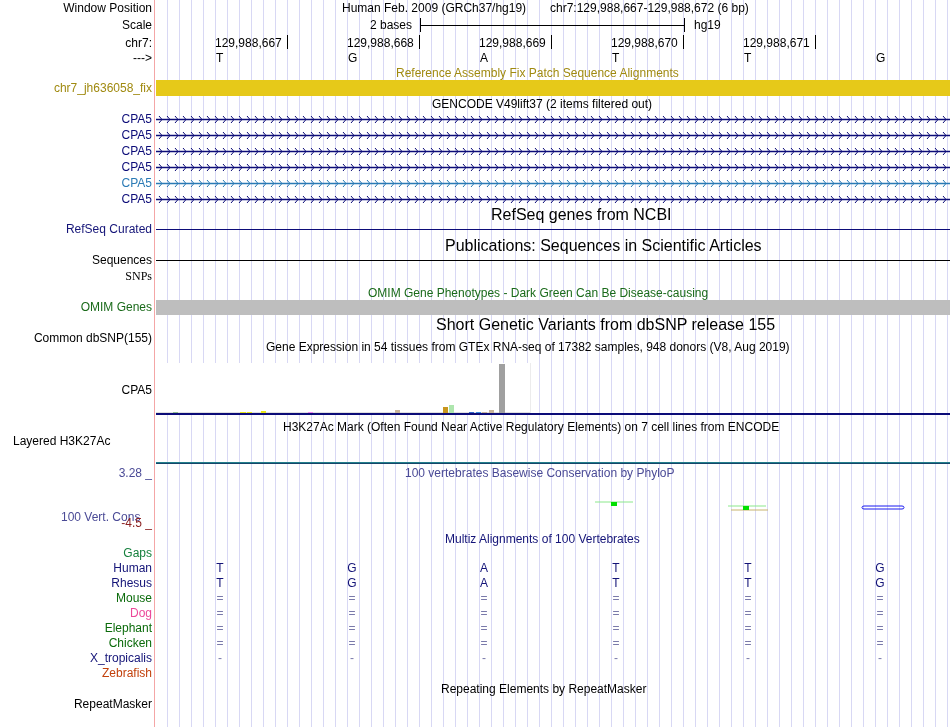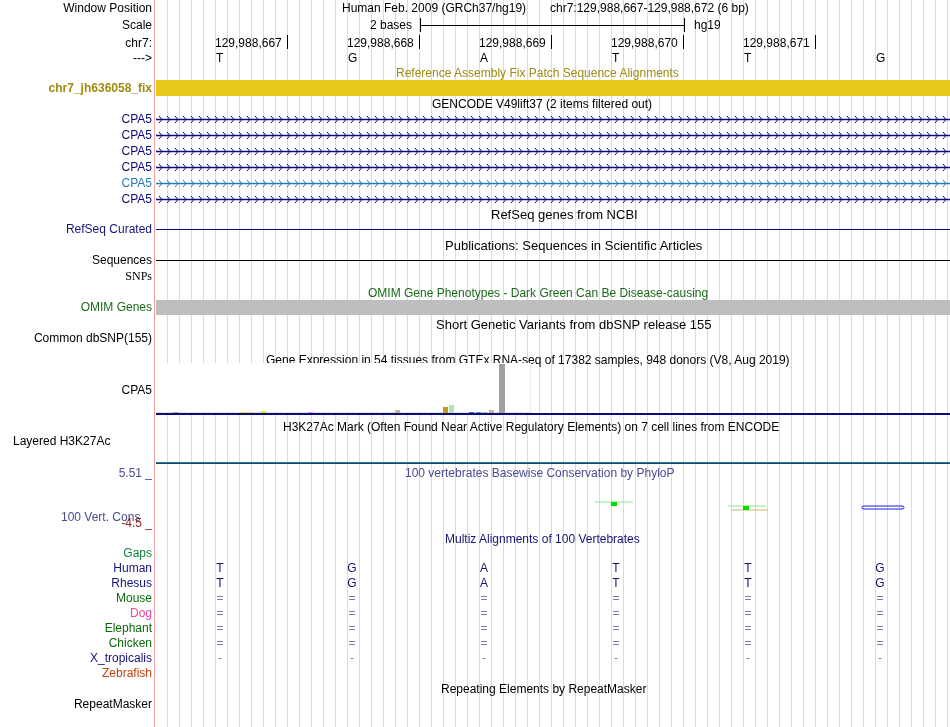--- a/index.html
+++ b/index.html
@@ -2,21 +2,21 @@
 <html><head>
 <meta charset="utf-8">
 <style>
   html, body { margin:0; padding:0; background:#fff; }
   body { width:950px; height:727px; position:relative; overflow:hidden;
          font-family:"Liberation Sans", "DejaVu Sans", sans-serif; font-size:12px; color:#000; }
   #grid { position:absolute; left:156px; top:0; width:794px; height:727px; }
   .divider { position:absolute; left:154px; top:0; width:1px; height:727px; background:#f4a6a6; }
   .lbl { position:absolute; right:798px; white-space:nowrap; text-align:right; font-size:12px; line-height:14px; }
   .center { position:absolute; white-space:nowrap; font-size:12px; line-height:14px; }
-  .tiny { font-size:13px; }
+  .tiny { font-size:16px; }
   .abs { position:absolute; white-space:nowrap; }
   .navy { color:#141478; }
   .gold { color:#a08a10; }
   .omim { color:#1a6a1a; }
   .purple { color:#4a4a96; }
   .orange { color:#15803d; }
   .darkred { color:#8b2020; }
   .ruler-tick { position:absolute; width:1px; height:14px; background:#000; }
   .hline { position:absolute; height:1px; }
   .base { position:absolute; font-size:12px; line-height:14px; }
@@ -124,21 +124,21 @@
 <div id="seq">
     <div class="base" style="left: 216px; top: 51px;">T</div>
     <div class="base" style="left: 348px; top: 51px;">G</div>
     <div class="base" style="left: 480px; top: 51px;">A</div>
     <div class="base" style="left: 612px; top: 51px;">T</div>
     <div class="base" style="left: 744px; top: 51px;">T</div>
     <div class="base" style="left: 876px; top: 51px;">G</div>
   </div>
 
 <div class="center gold" style="left:396px; top:66px;">Reference Assembly Fix Patch Sequence Alignments</div>
-<div class="lbl gold" style="top:81px;font-weight:bold;">chr7_jh636058_fix</div>
+<div class="lbl gold" style="top:81px;">chr7_jh636058_fix</div>
 <div id="fixbar" class="abs" style="left: 156px; top: 80px; width: 794px; height: 16px; background: rgb(230, 201, 25);"></div>
 
 <div class="center" style="left:432px; top:97px;">GENCODE V49lift37 (2 items filtered out)</div>
 <div id="gencode">
     <div class="lbl" style="top: 112px; color: rgb(12, 12, 120);">CPA5</div>
     <svg width="794" height="10" style="position: absolute; left: 156px; top: 114px;">
       <line x1="0" x2="794" y1="5.5" y2="5.5" stroke="#0c0c78" stroke-width="1.5"></line>
       <polyline points="3,2 6,5.5 3,9" fill="none" stroke="#0c0c78" stroke-width="1"></polyline>
       <polyline points="11,2 14,5.5 11,9" fill="none" stroke="#0c0c78" stroke-width="1"></polyline>
       <polyline points="19,2 22,5.5 19,9" fill="none" stroke="#0c0c78" stroke-width="1"></polyline>
@@ -765,21 +765,21 @@
 <div class="hline" style="left:156px; top:260px; width:794px; background:#000;"></div>
 <div class="lbl" style="top:269px;font-family:Liberation Serif, serif;">SNPs</div>
 
 <div class="center omim" style="left:368px; top:286px;">OMIM Gene Phenotypes - Dark Green Can Be Disease-causing</div>
 <div class="lbl omim" style="top:300px;">OMIM Genes</div>
 <div id="omimbar" class="abs" style="left: 156px; top: 300px; width: 794px; height: 15px; background: rgb(190, 190, 190);"></div>
 
 <div class="center tiny" style="left:436px; top:318px;">Short Genetic Variants from dbSNP release 155</div>
 <div class="lbl" style="top:331px;">Common dbSNP(155)</div>
 
-<div class="center" style="left:266px; top:353px;">Gene Expression in 54 tissues from GTEx RNA-seq of 17382 samples, 948 donors (V8, Aug 2019)</div>
+<div class="center" style="left:266px; top:340px;">Gene Expression in 54 tissues from GTEx RNA-seq of 17382 samples, 948 donors (V8, Aug 2019)</div>
 <div class="lbl" style="top:383px;">CPA5</div>
 <div class="abs" style="left:156px; top:363px; width:374px; height:50px; background:#fff; border-right:1px solid #ececec;"></div>
 <svg id="gtex" class="abs" style="left:156px; top:363px;" width="380" height="52">
     <line x1="0" x2="374" y1="49.5" y2="49.5" stroke="#e0e0e0"></line>
     <rect x="17" y="49" width="5" height="1" fill="#8fbc8f"></rect>
     <rect x="84" y="49" width="6" height="1" fill="#e6e617"></rect>
     <rect x="91" y="49" width="5" height="1" fill="#e6e617"></rect>
     <rect x="105" y="48" width="5" height="2" fill="#e6e617"></rect>
     <rect x="152" y="49" width="5" height="1" fill="#ee82ee"></rect>
     <rect x="239" y="47" width="5" height="3" fill="#c8b49a"></rect>
@@ -791,21 +791,21 @@
     <rect x="333" y="47" width="5" height="3" fill="#c8b49a"></rect>
     <rect x="343" y="1" width="6" height="49" fill="#a0a0a0"></rect>
   </svg>
 <div class="hline" style="left:156px; top:413px; width:794px; height:2px; background:#0c0c78;"></div>
 
 <div class="center" style="left:283px; top:420px;">H3K27Ac Mark (Often Found Near Active Regulatory Elements) on 7 cell lines from ENCODE</div>
 <div class="lbl" style="top:434px; right:auto; left:13px; text-align:left;">Layered H3K27Ac</div>
 <div class="hline" style="left:156px; top:462px; width:794px; height:2px; background:linear-gradient(#2a9a9a,#0c2a5a);"></div>
 
 <div class="center purple" style="left:405px; top:466px;">100 vertebrates Basewise Conservation by PhyloP</div>
-<div class="lbl purple" style="top:466px;">5.51 _</div>
+<div class="lbl purple" style="top:466px;">3.28 _</div>
 <div class="lbl purple" style="top:510px; right:auto; left:13px; text-align:left;margin-left:48px;">100 Vert. Cons</div>
 <div class="lbl darkred" style="top:516px;">-4.5 _</div>
 <svg class="abs" style="left:590px; top:498px;" width="320" height="18">
   <line x1="5" y1="4" x2="43" y2="4" stroke="#8be88b" stroke-width="1"></line>
   <rect x="21" y="4" width="6" height="4" fill="#00e000"></rect>
   <line x1="138" y1="8" x2="176" y2="8" stroke="#8be88b" stroke-width="1"></line>
   <line x1="141" y1="12" x2="178" y2="12" stroke="#c8b46e" stroke-width="1"></line>
   <rect x="153" y="8" width="6" height="4" fill="#00e000"></rect>
   <rect x="272" y="8" width="42" height="3" fill="none" stroke="#1a1af0" stroke-width="1" rx="2"></rect>
 </svg>

